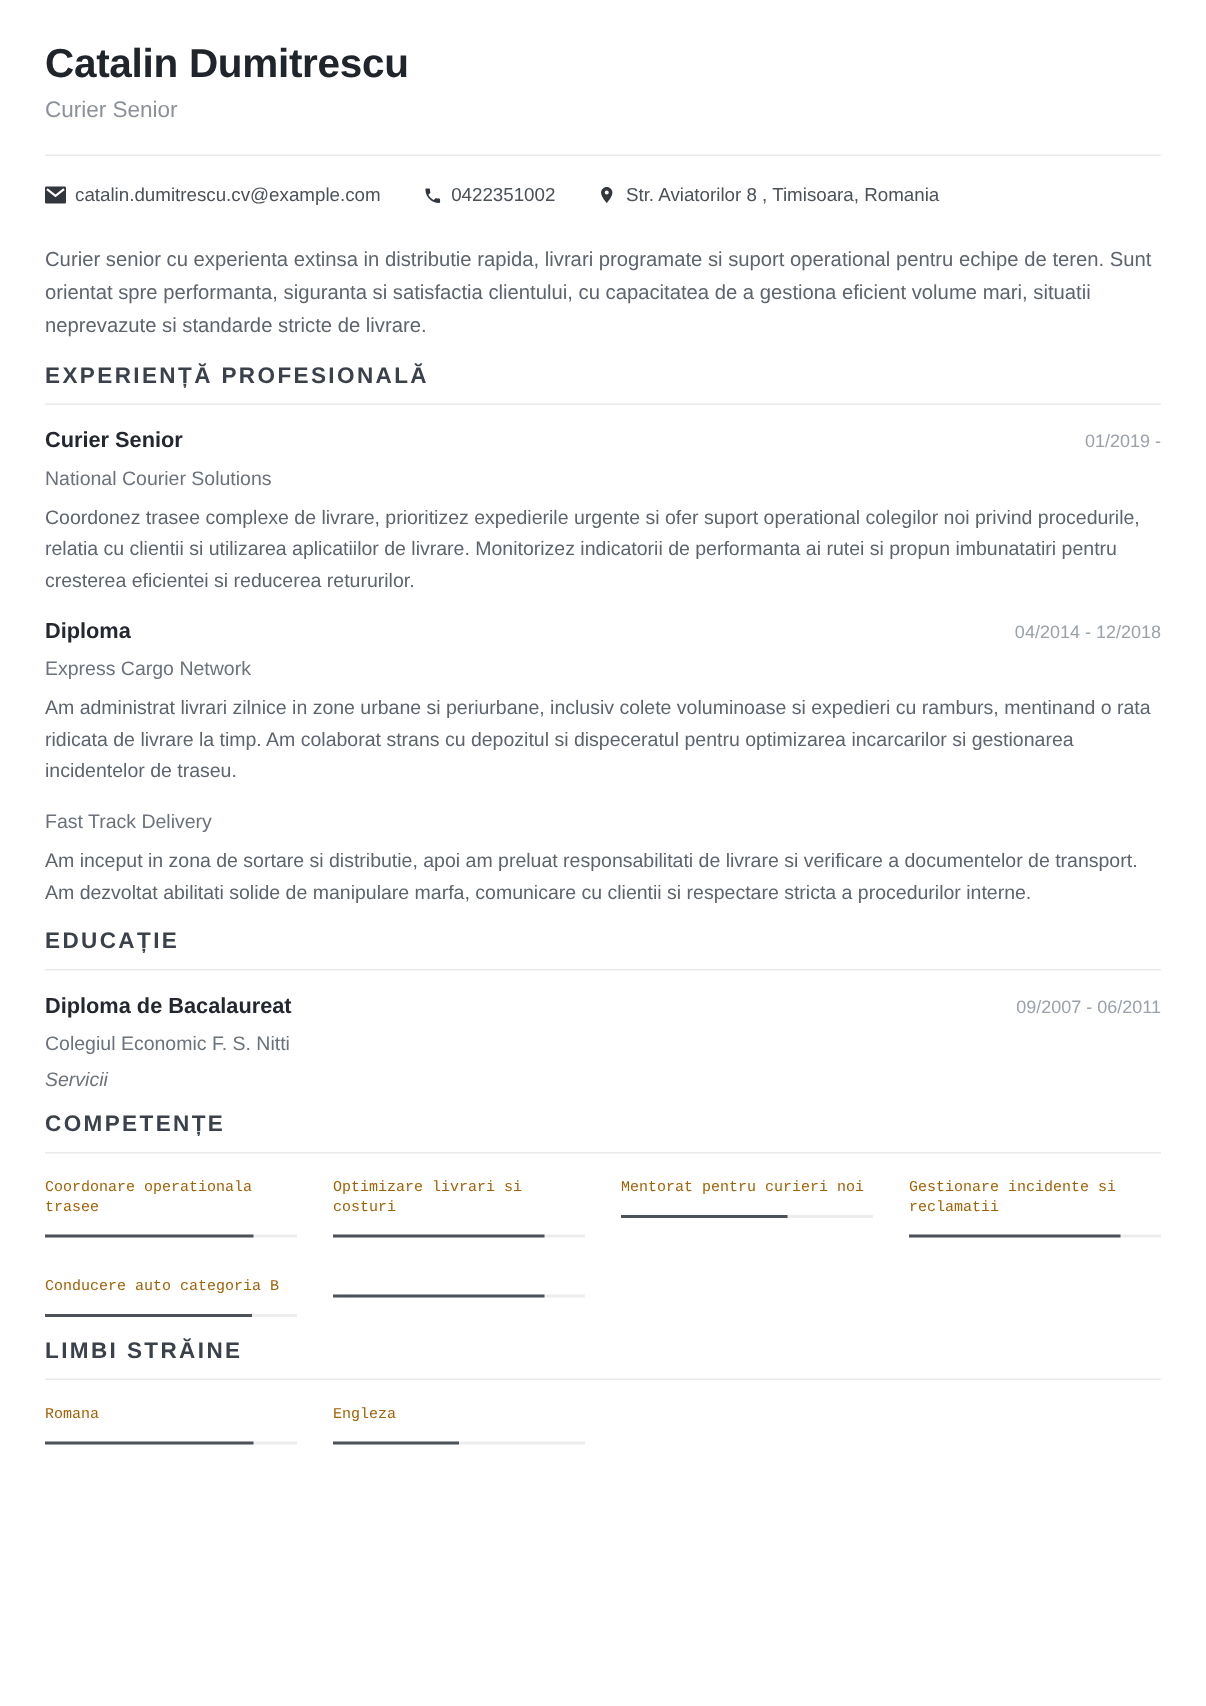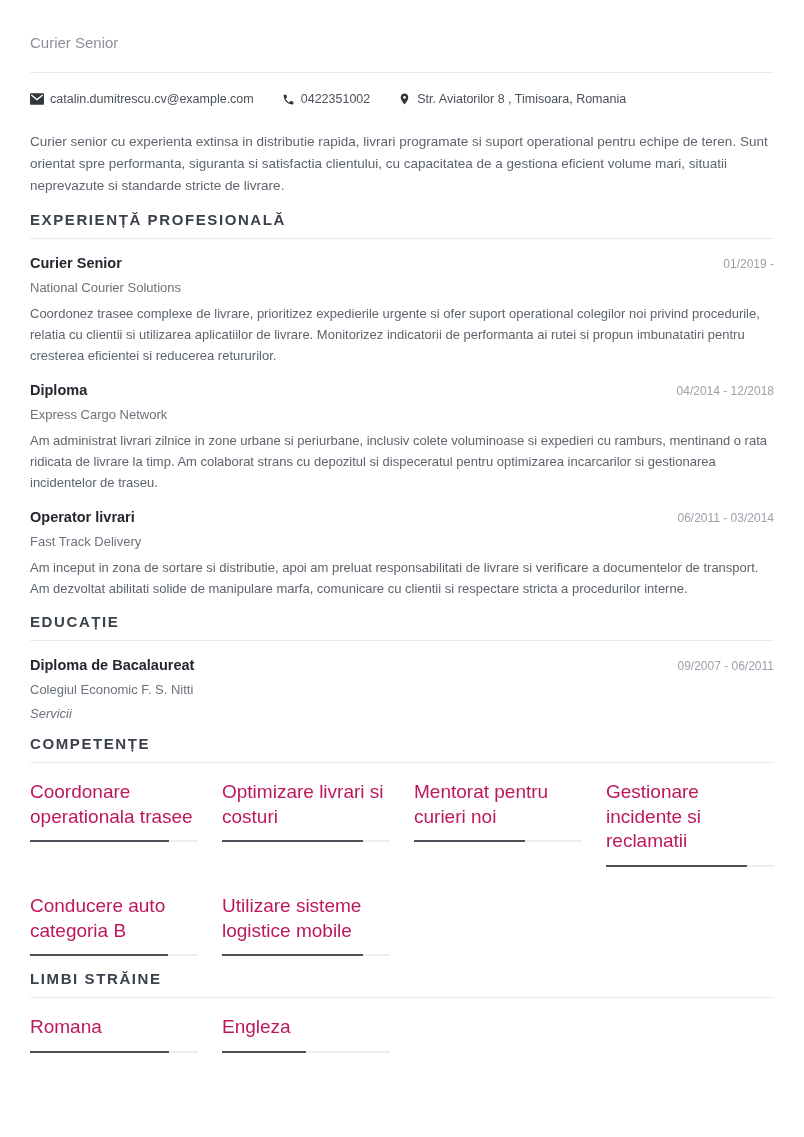--- a/index.html
+++ b/index.html
@@ -111,23 +111,24 @@
   
   .grid {
     margin-top: 17px;
     display: grid;
     grid-template-columns: repeat(4, 1fr);
     column-gap: 24px;
     row-gap: 27px;
   }
   .meter-item { min-width: 0; }
   .meter-label {
-    font-size: 19px;
+    font-size: 10px;
     line-height: 1.3;
-    color: #be185d;
+    color: #a16207;
+    font-family: Liberation Mono, monospace;
   }
   .meter-track {
     margin-top: 11px;
     width: 100%;
     height: 2px;
     background: #ededee;
     position: relative;
   }
   .meter-fill {
     position: absolute;
@@ -135,20 +136,21 @@
     height: 2px;
     background: #4c525a;
   }
 </style>
 </head>
 <body>
 
 <div class="page">
 
   <header>
+    <h1 class="name">Catalin Dumitrescu</h1>
     <div class="job-title">Curier Senior</div>
     <hr class="rule header-rule">
 
     <div class="contact-row">
       <span class="contact-item">
         <span>
           <svg width="14" height="12" viewBox="0 0 16 13" fill="#32373e" xmlns="http://www.w3.org/2000/svg">
             <path d="M1.2 0h13.6C15.5 0 16 .5 16 1.2v10.6c0 .7-.5 1.2-1.2 1.2H1.2C.5 13 0 12.5 0 11.8V1.2C0 .5.5 0 1.2 0z"></path>
             <polyline points="1.5,2 8,7.2 14.5,2" fill="none" stroke="#ffffff" stroke-width="1.6"></polyline>
           </svg>
@@ -194,24 +196,20 @@
     <article class="entry">
       <div class="entry-head">
         <h3 class="entry-title">Diploma</h3>
         <span class="entry-dates">04/2014 - 12/2018</span>
       </div>
       <div class="entry-company">Express Cargo Network</div>
       <p class="entry-desc">Am administrat livrari zilnice in zone urbane si periurbane, inclusiv colete voluminoase si expedieri cu ramburs, mentinand o rata ridicata de livrare la timp. Am colaborat strans cu depozitul si dispeceratul pentru optimizarea incarcarilor si gestionarea incidentelor de traseu.</p>
     </article>
 
     <article class="entry">
-      <div class="entry-head">
-        <h3 class="entry-title">Operator livrari</h3>
-        <span class="entry-dates">06/2011 - 03/2014</span>
-      </div>
       <div class="entry-company">Fast Track Delivery</div>
       <p class="entry-desc">Am inceput in zona de sortare si distributie, apoi am preluat responsabilitati de livrare si verificare a documentelor de transport. Am dezvoltat abilitati solide de manipulare marfa, comunicare cu clientii si respectare stricta a procedurilor interne.</p>
     </article>
   </section>
 
   <section class="section">
     <h2 class="section-heading">EDUCAȚIE</h2>
     <hr class="rule section-rule">
 
     <article class="entry">
@@ -253,21 +251,20 @@
           <div class="meter-fill" style="width: 84%;"></div>
         </div>
       </div>
       <div class="meter-item">
         <div class="meter-label">Conducere auto categoria B</div>
         <div class="meter-track">
           <div class="meter-fill" style="width: 82%;"></div>
         </div>
       </div>
       <div class="meter-item">
-        <div class="meter-label">Utilizare sisteme logistice mobile</div>
         <div class="meter-track">
           <div class="meter-fill" style="width: 84%;"></div>
         </div>
       </div>
     </div>
   </section>
 
   <section class="section">
     <h2 class="section-heading">LIMBI STRĂINE</h2>
     <hr class="rule section-rule">

